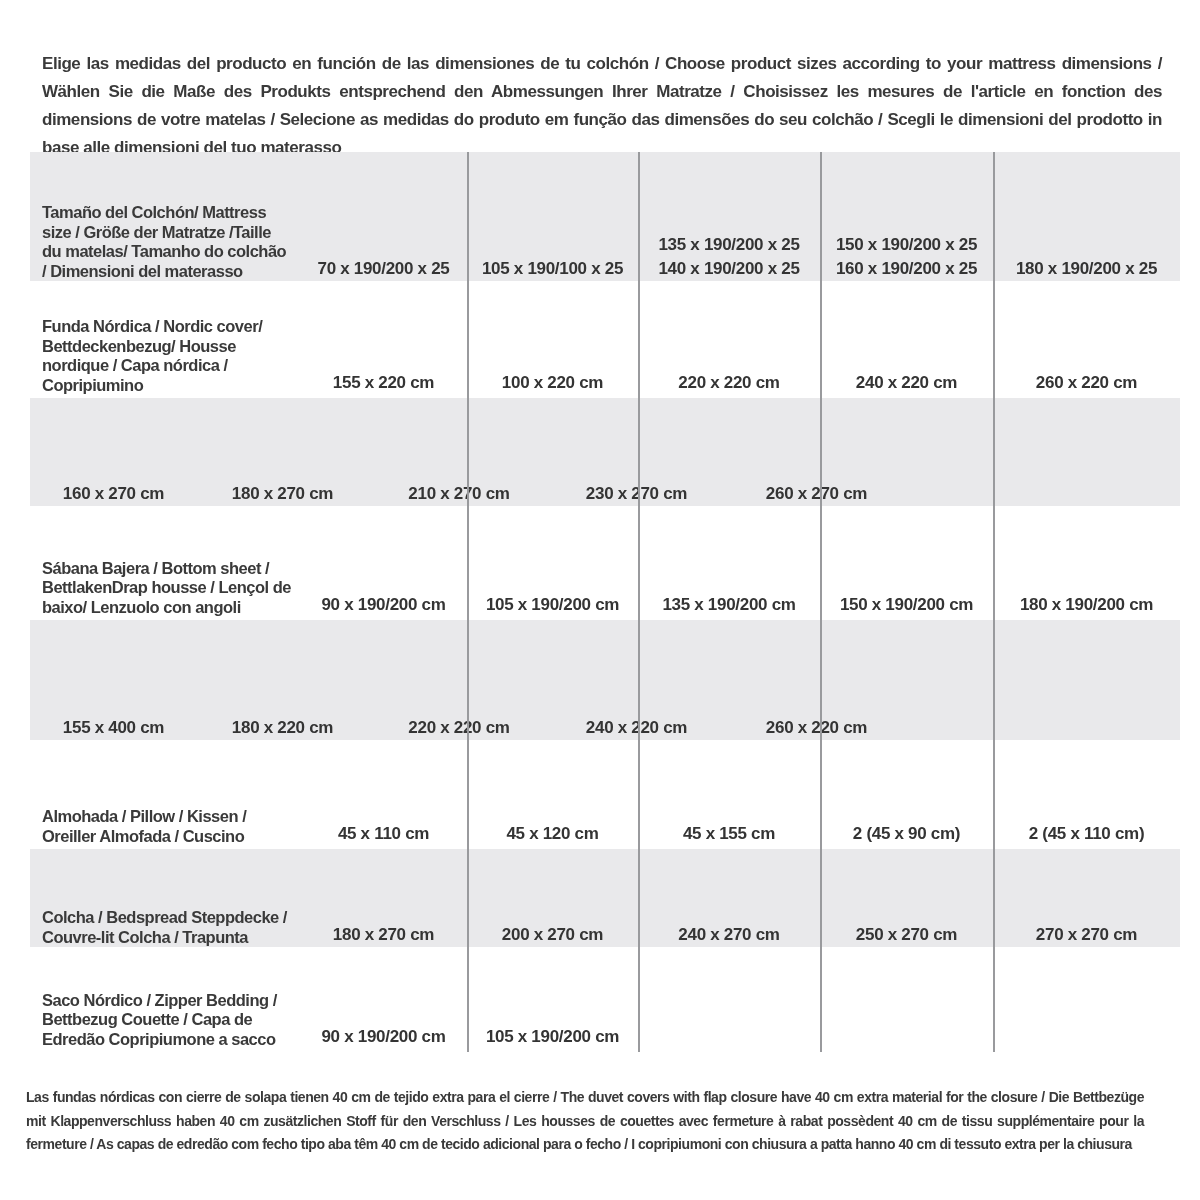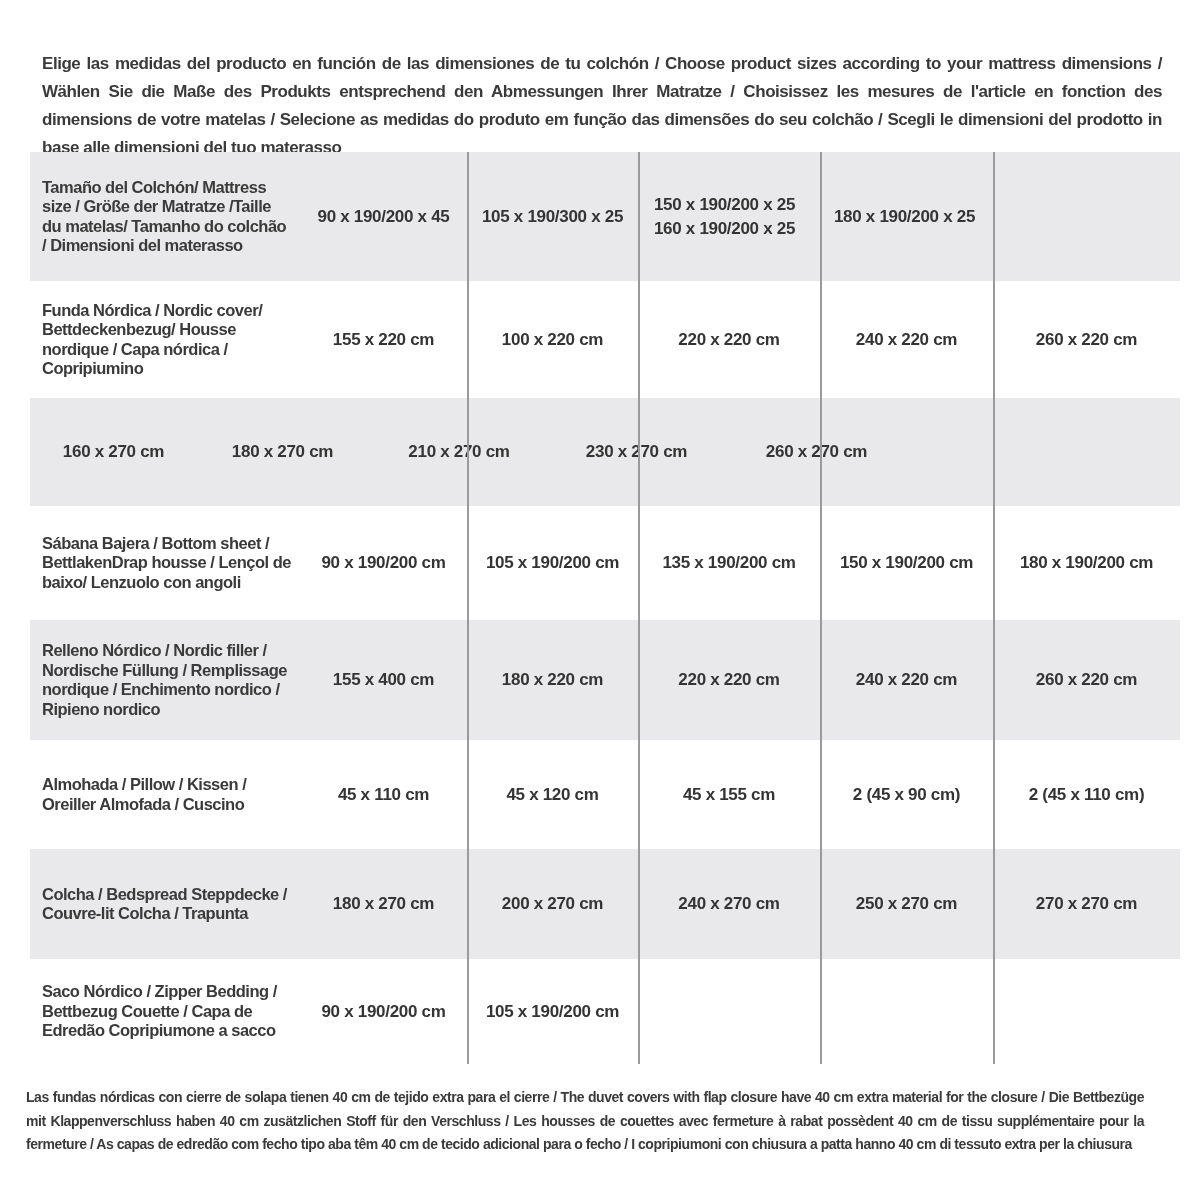--- a/index.html
+++ b/index.html
@@ -24,21 +24,21 @@
     text-align: justify;
   }
   .size-table {
     position: absolute;
     top: 152px;
     left: 30px;
     width: 1150px;
   }
   .trow {
     display: flex;
-    align-items: center;
+    align-items: flex-end;
     margin-bottom: 3px;
     background: #ffffff;
   }
   .trow.alt { background: #e9e9eb; }
   .cell-label {
     box-sizing: border-box;
     width: 270px;
     padding-left: 12px;
     padding-right: 6px;
     font-size: 16.5px;
@@ -59,21 +59,21 @@
   .c2 { width: 171px; }
   .c3 { width: 182px; }
   .c4 { width: 173px; }
   .c5 { width: 187px; }
   .r1 { height: 129px; }
   .r2 { height: 111px; }
   .r3 { height: 108px; }
   .r4 { height: 108px; }
   .r5 { height: 120px; }
   .r6 { height: 103px; }
-  .r7 { height: 110px; }
+  .r7 { height: 98px; }
   .r8 { height: 99px;  }
   .vline {
     position: absolute;
     top: 0;
     bottom: 0;
     width: 2px;
     background: #999a9d;
     z-index: 5;
   }
   .vl1 { left: 437px; }
@@ -99,22 +99,24 @@
   <p class="intro">Elige las medidas del producto en función de las dimensiones de tu colchón / Choose product sizes according to your mattress dimensions / Wählen Sie die Maße des Produkts entsprechend den Abmessungen Ihrer Matratze / Choisissez les mesures de l'article en fonction des dimensions de votre matelas / Selecione as medidas do produto em função das dimensões do seu colchão / Scegli le dimensioni del prodotto in base alle dimensioni del tuo materasso</p>
 
   <div class="size-table">
     <div class="vline vl1"></div>
     <div class="vline vl2"></div>
     <div class="vline vl3"></div>
     <div class="vline vl4"></div>
 
     <div class="trow alt r1">
       <div class="cell-label">Tamaño del Colchón/ Mattress size / Größe der Matratze /Taille du matelas/ Tamanho do colchão / Dimensioni del materasso</div>
-      <div class="cell-val c1">90 x 190/200 x 45</div>
-      <div class="cell-val c2">105 x 190/300 x 25</div>
+      <div class="cell-val c1">70 x 190/200 x 25</div>
+      <div class="cell-val c2">105 x 190/100 x 25</div>
+      <div class="cell-val c3">135 x 190/200 x 25
+140 x 190/200 x 25</div>
       <div class="cell-val c4">150 x 190/200 x 25
 160 x 190/200 x 25</div>
       <div class="cell-val c5">180 x 190/200 x 25</div>
     </div>
 
     <div class="trow r2">
       <div class="cell-label">Funda Nórdica / Nordic cover/ Bettdeckenbezug/ Housse nordique / Capa nórdica / Copripiumino</div>
       <div class="cell-val c1">155 x 220 cm</div>
       <div class="cell-val c2">100 x 220 cm</div>
       <div class="cell-val c3">220 x 220 cm</div>
@@ -133,21 +135,20 @@
     <div class="trow r4">
       <div class="cell-label">Sábana Bajera / Bottom sheet / BettlakenDrap housse / Lençol de baixo/ Lenzuolo con angoli</div>
       <div class="cell-val c1">90 x 190/200 cm</div>
       <div class="cell-val c2">105 x 190/200 cm</div>
       <div class="cell-val c3">135 x 190/200 cm</div>
       <div class="cell-val c4">150 x 190/200 cm</div>
       <div class="cell-val c5">180 x 190/200 cm</div>
     </div>
 
     <div class="trow alt r5">
-      <div class="cell-label">Relleno Nórdico / Nordic filler / Nordische Füllung / Remplissage nordique / Enchimento nordico / Ripieno nordico</div>
       <div class="cell-val c1">155 x 400 cm</div>
       <div class="cell-val c2">180 x 220 cm</div>
       <div class="cell-val c3">220 x 220 cm</div>
       <div class="cell-val c4">240 x 220 cm</div>
       <div class="cell-val c5">260 x 220 cm</div>
     </div>
 
     <div class="trow r6">
       <div class="cell-label">Almohada / Pillow / Kissen / Oreiller Almofada / Cuscino</div>
       <div class="cell-val c1">45 x 110 cm</div>

